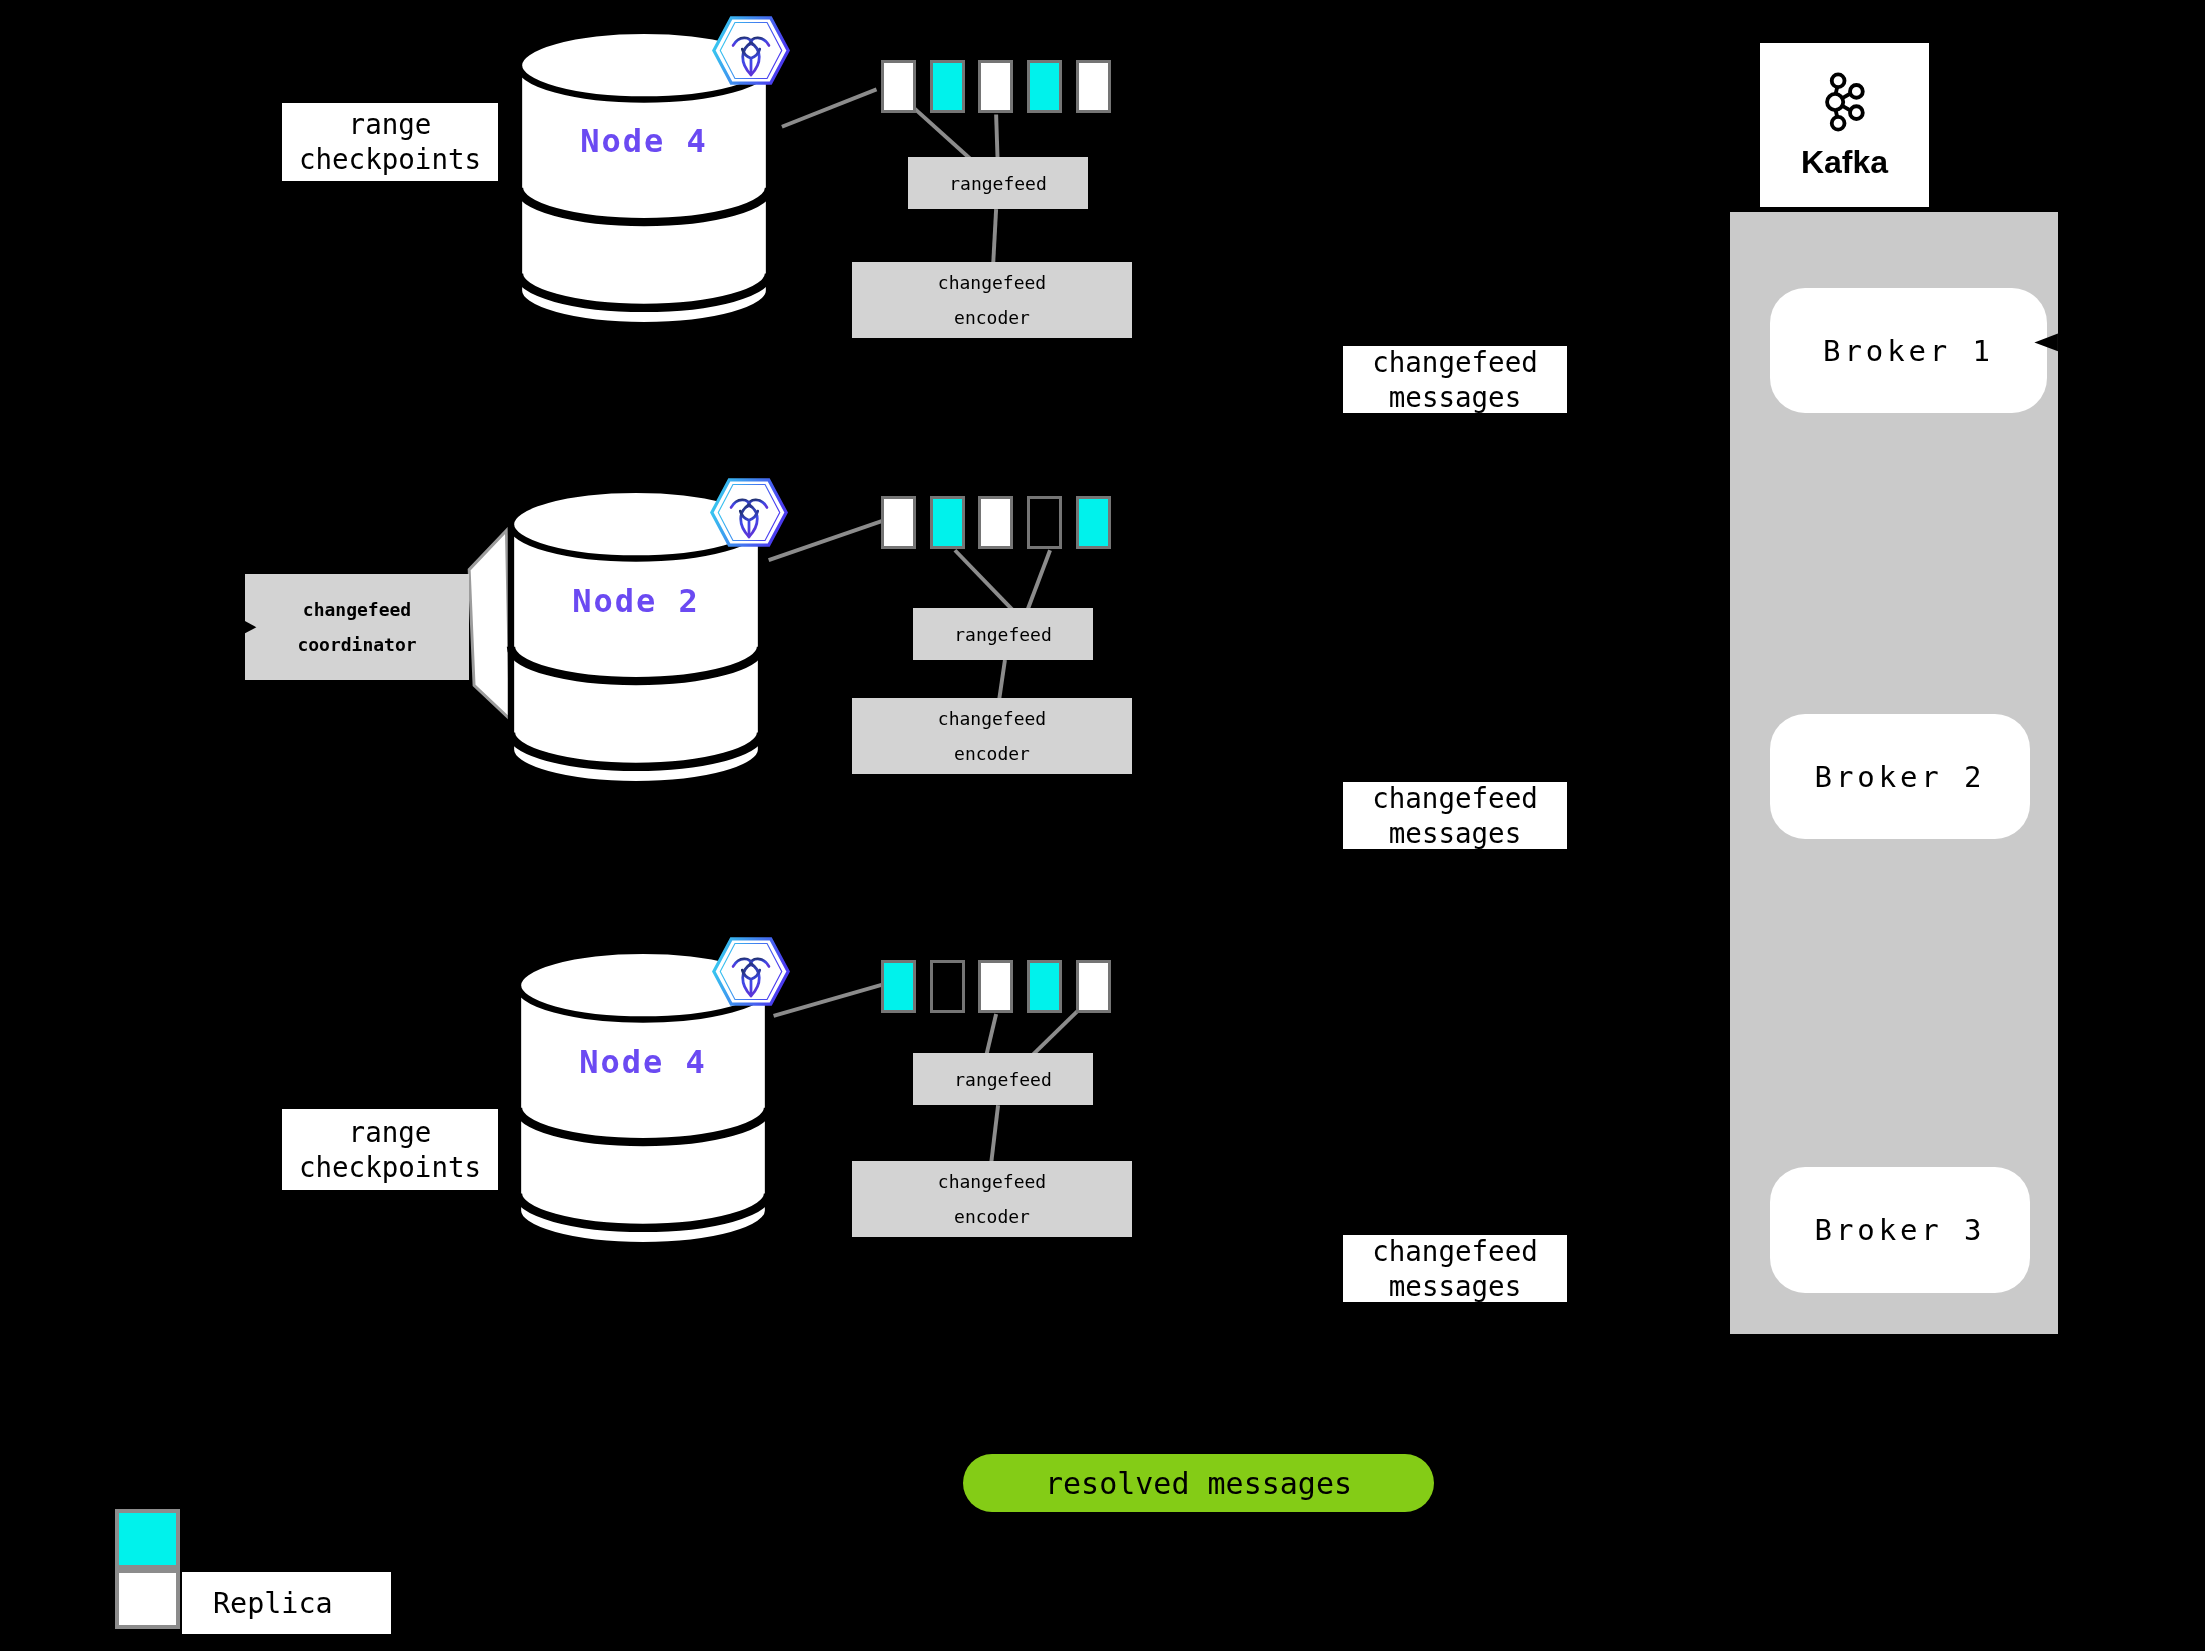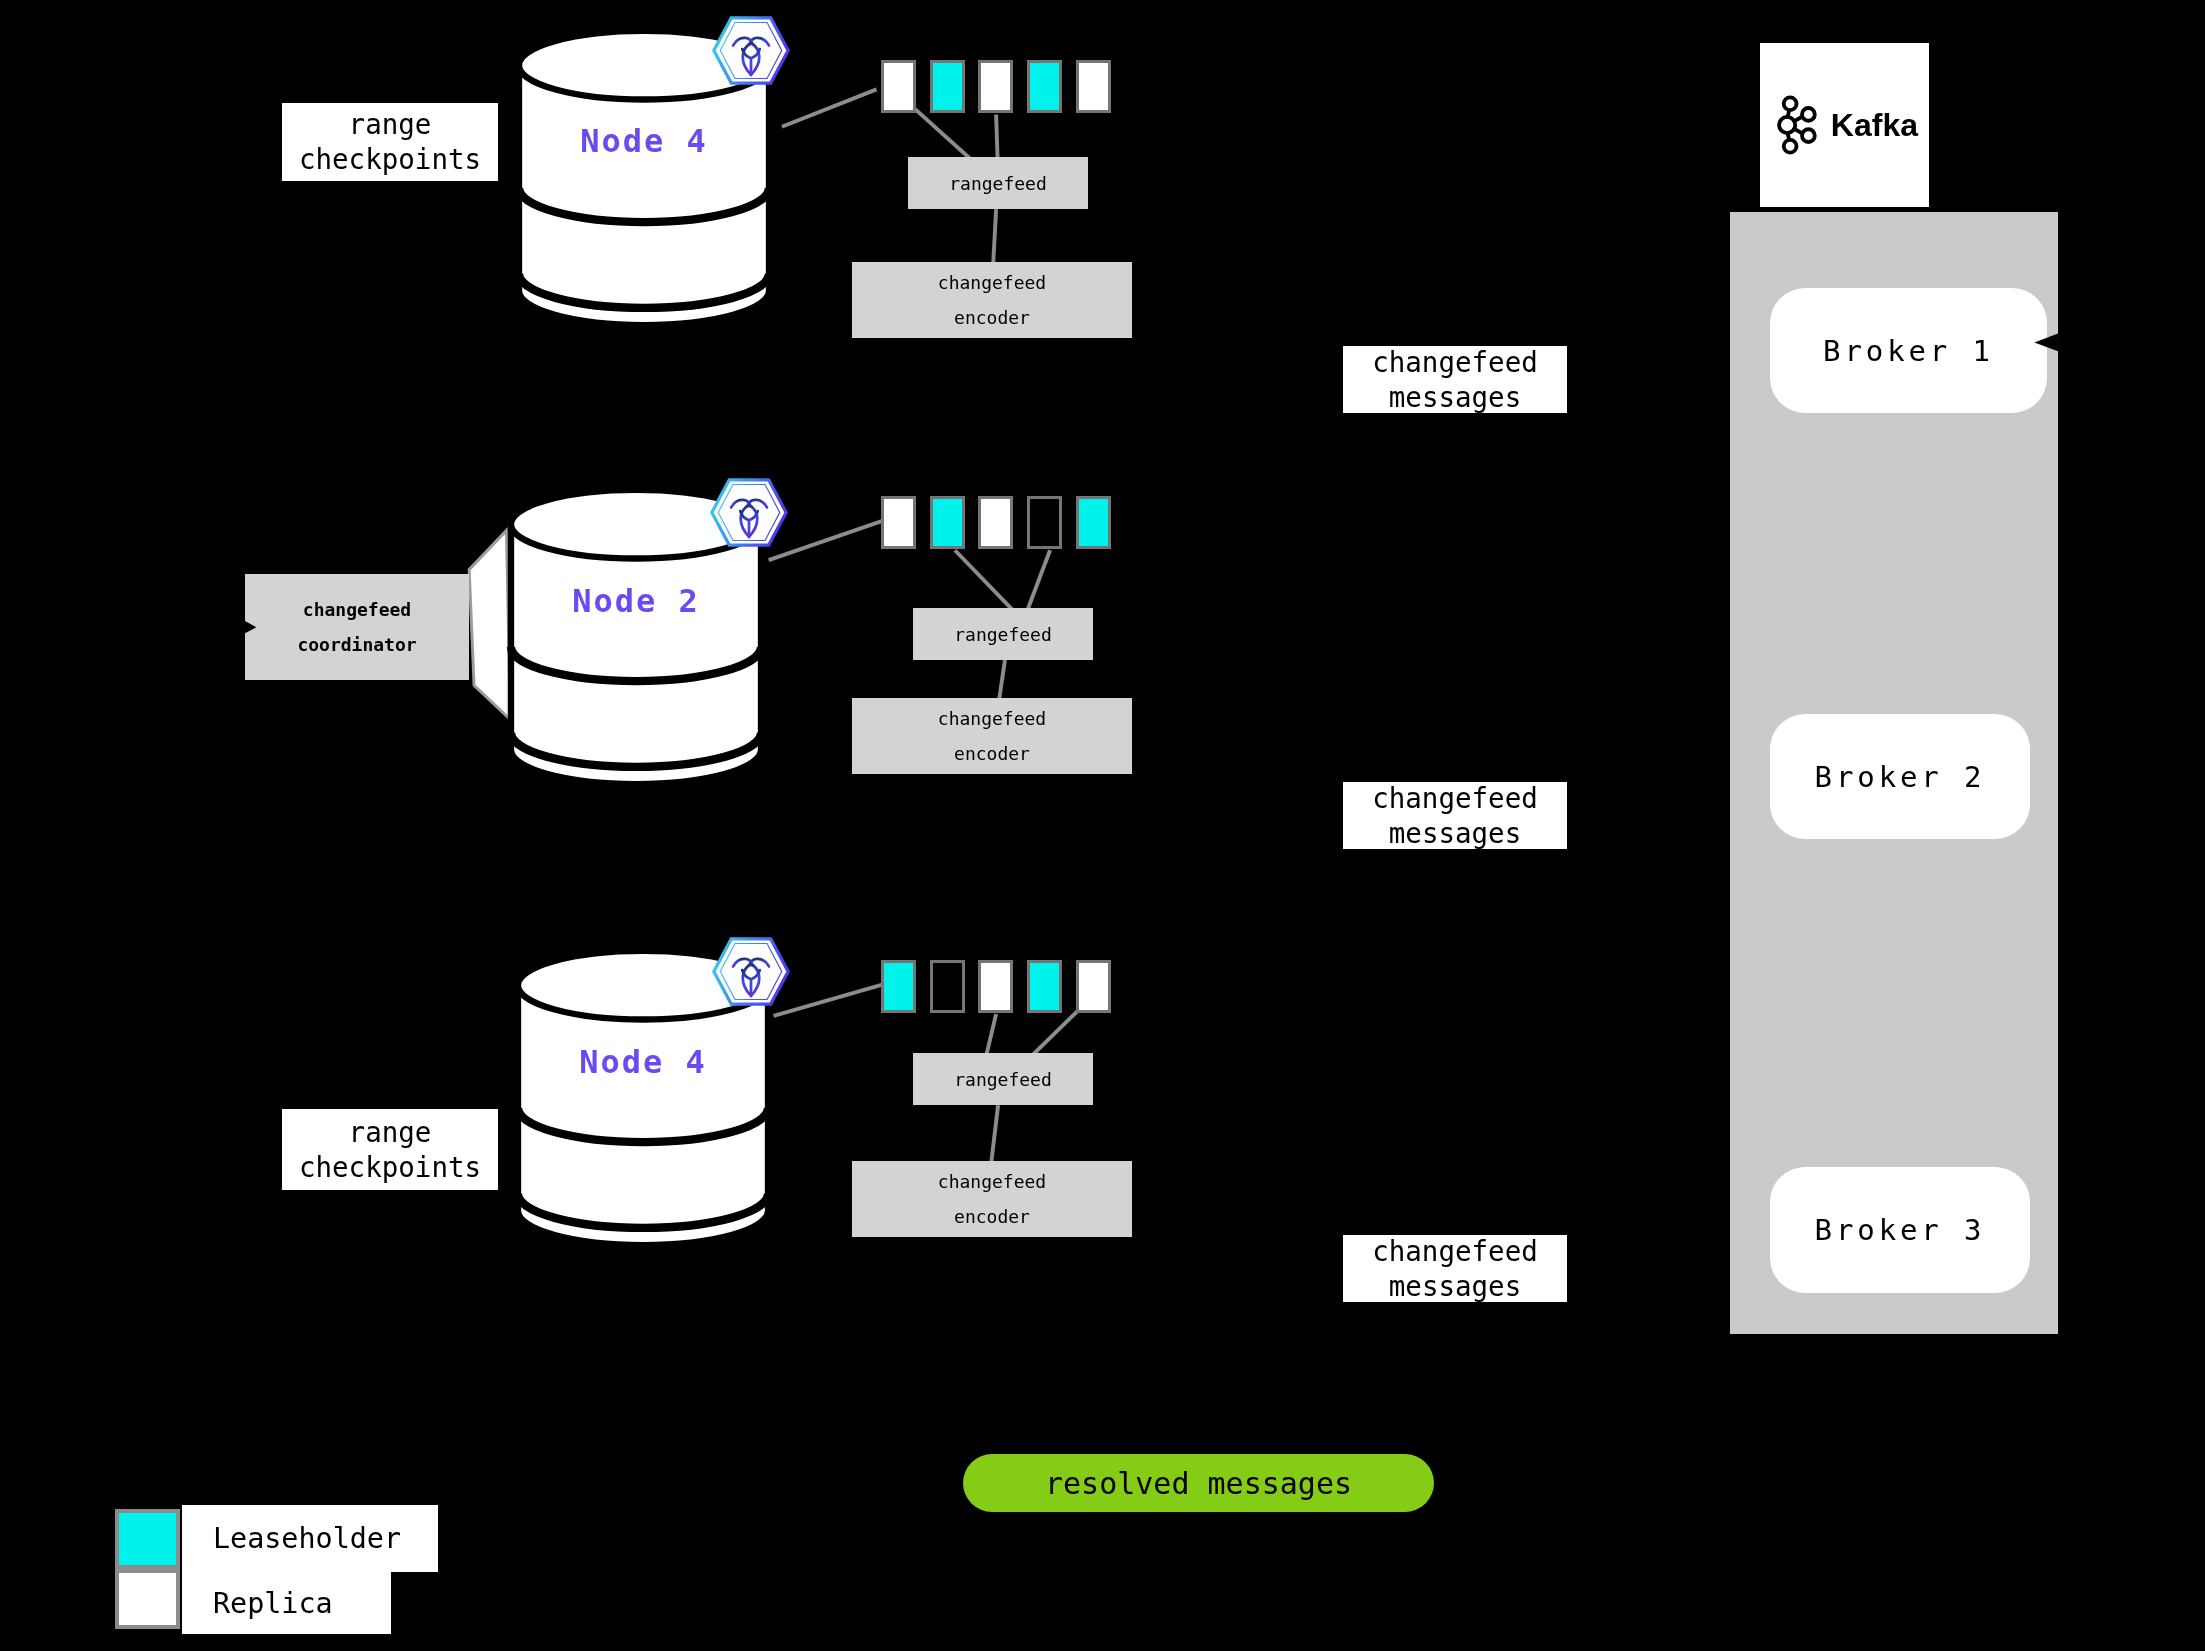--- a/index.html
+++ b/index.html
@@ -24,21 +24,21 @@
   .sq[data-kind="replica"]{background:#FFFFFF;}
   .sq[data-kind="empty"]{background:transparent;}
 
   .cyl{z-index:2;}
   .hex{z-index:4;}
   .lines-layer{left:0;top:0;z-index:2;}
   .arrow-layer{left:0;top:0;z-index:6;}
   .pennant{z-index:1;}
 
   
-  .kafka-box{background:#fff;z-index:3;display:flex;align-items:center;justify-content:center;gap:8.8px;}
+  .kafka-box{background:#fff;z-index:3;display:flex;align-items:center;justify-content:center;gap:8.8px;flex-direction:column;}
   .kafka-text{font-family:"Liberation Sans","DejaVu Sans",sans-serif;font-weight:700;font-size:32px;color:#000;}
   .panel{background:#CACACA;z-index:2;}
   .broker{background:#fff;border-radius:35px;z-index:3;display:flex;align-items:center;justify-content:center;
           font-size:29px;color:#000;letter-spacing:3.9px;}
 
   .pill{background:#84cc16;border-radius:29px;z-index:3;display:flex;align-items:center;justify-content:center;
         font-size:30px;color:#000;}
 
   .legend-sq{box-sizing:border-box;border:4.4px solid #8C8C8C;z-index:3;}
   .legend-label{background:#fff;color:#000;display:flex;align-items:center;justify-content:flex-start;
@@ -212,21 +212,20 @@
   </div>
 
   <div class="abs broker" style="left:1770px;top:288px;width:277px;height:125px">Broker 1</div>
   <div class="abs broker" style="left:1770px;top:714px;width:260px;height:125px">Broker 2</div>
   <div class="abs broker" style="left:1770px;top:1167px;width:260px;height:126px">Broker 3</div>
 
   <div class="abs pill" style="left:963px;top:1454px;width:471px;height:58px">resolved messages</div>
 
   <div class="abs legend-sq" style="left:115px;top:1509px;width:65px;height:60px;background:#00F2EC"></div>
   <div class="abs legend-sq" style="left:115px;top:1569px;width:65px;height:60px;background:#FFFFFF"></div>
-  <div class="abs legend-label" style="left:182px;top:1505px;width:225px;height:67px">Leaseholder</div>
   <div class="abs legend-label" style="left:182px;top:1572px;width:178px;height:62px">Replica</div>
 
   <svg class="abs arrow-layer" width="2205" height="1652" viewBox="0 0 4498 3369">
     <polygon points="4150,698 4198,680 4198,716" fill="#000"></polygon>
     <polygon points="523,1279 493,1263 493,1295" fill="#000"></polygon>
   </svg>
 
 </div>
 
 

